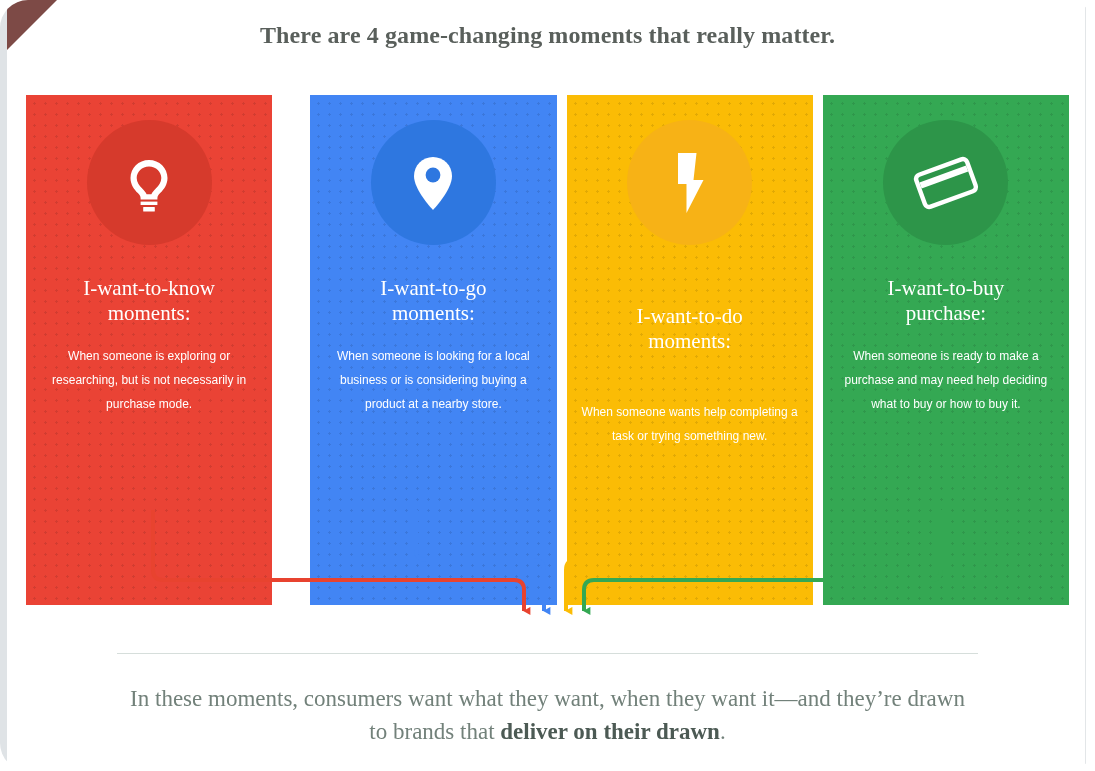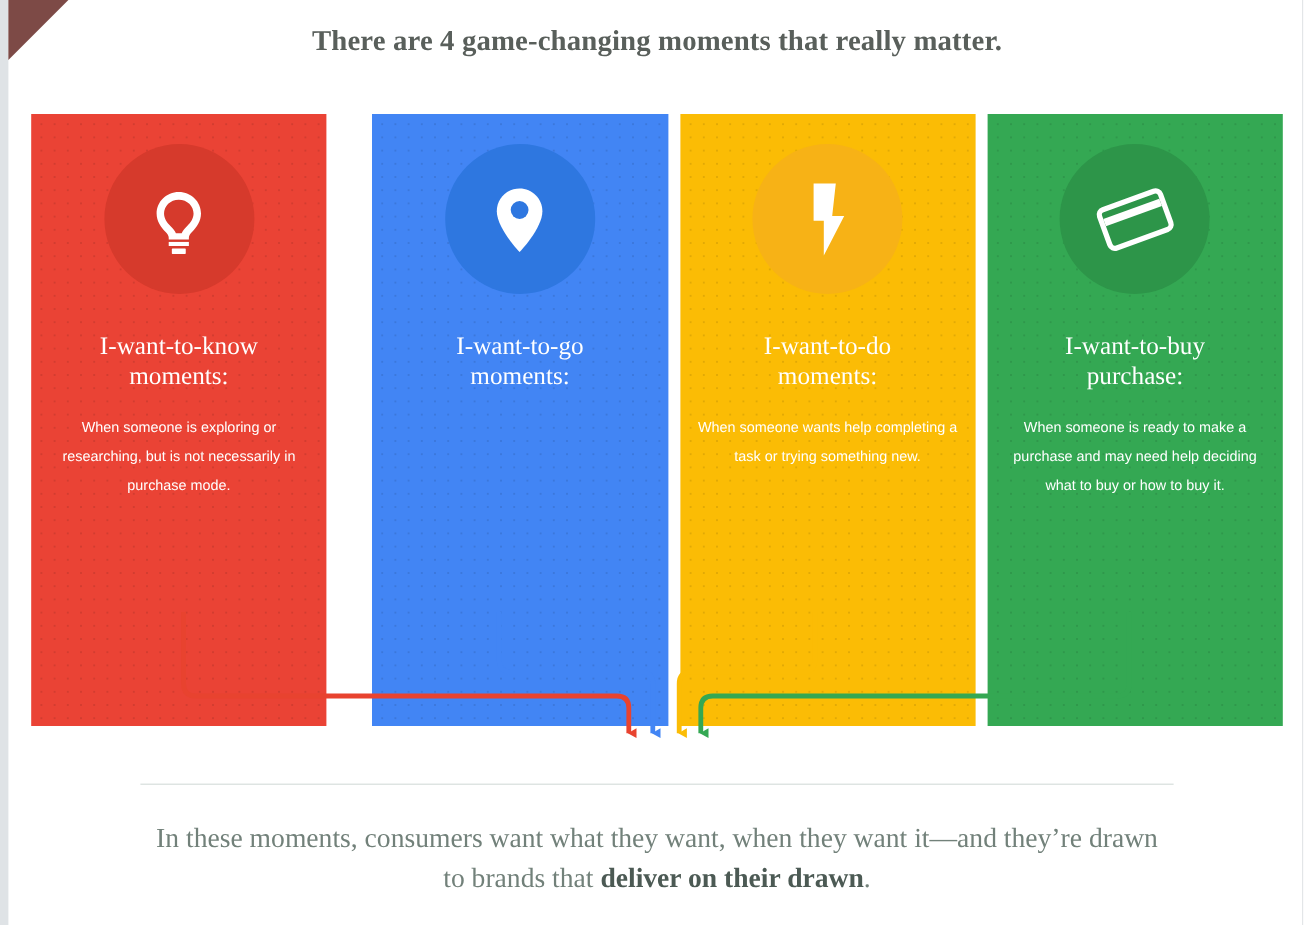--- a/index.html
+++ b/index.html
@@ -9,20 +9,21 @@
   }
   body {
     font-family: "Liberation Sans", sans-serif;
   }
   #page {
     position: relative;
     width: 1095px;
     height: 771px;
     background: #ffffff;
     overflow: hidden;
+    border-radius: 28px;
   }
 
   
   .edge-strip-left {
     position: absolute;
     left: 0; top: 0;
     width: 7px; height: 771px;
     background: #dfe3e6;
   }
   .edge-line-right {
@@ -177,23 +178,24 @@
       <div class="icon-circle" style="background:#2e77e0;">
         <span>
           <svg width="56" height="62" viewBox="0 0 56 62" aria-hidden="true">
             <path d="M28 5 C17.5 5 9 13.5 9 24 C9 38.2 28 58 28 58 C28 58 47 38.2 47 24 C47 13.5 38.5 5 28 5 Z" fill="#ffffff"></path>
             <circle cx="28" cy="23" r="7.4" fill="#2e77e0"></circle>
           </svg>
         </span>
       </div>
       <div class="card-title">I-want-to-go
 moments:</div>
-    </div>
-
-    <div class="card" style="background:#fbbc05;">
+      <div class="card-body">When someone is looking for a local business or is considering buying a product at a nearby store.</div>
+    </div>
+
+    <div class="card" style="background:#fbbc05;gap:28px;">
       <div class="texture"></div>
       <div class="icon-circle" style="background:#f7b216;">
         <span>
           <svg width="48" height="66" viewBox="0 0 48 66" aria-hidden="true">
             <path d="M30.5 3 L12 3 L12 34 L20.5 34 L20.5 63 L37.5 30 L27.5 30 Z" fill="#ffffff"></path>
           </svg>
         </span>
       </div>
       <div class="card-title">I-want-to-do
 moments:</div>

